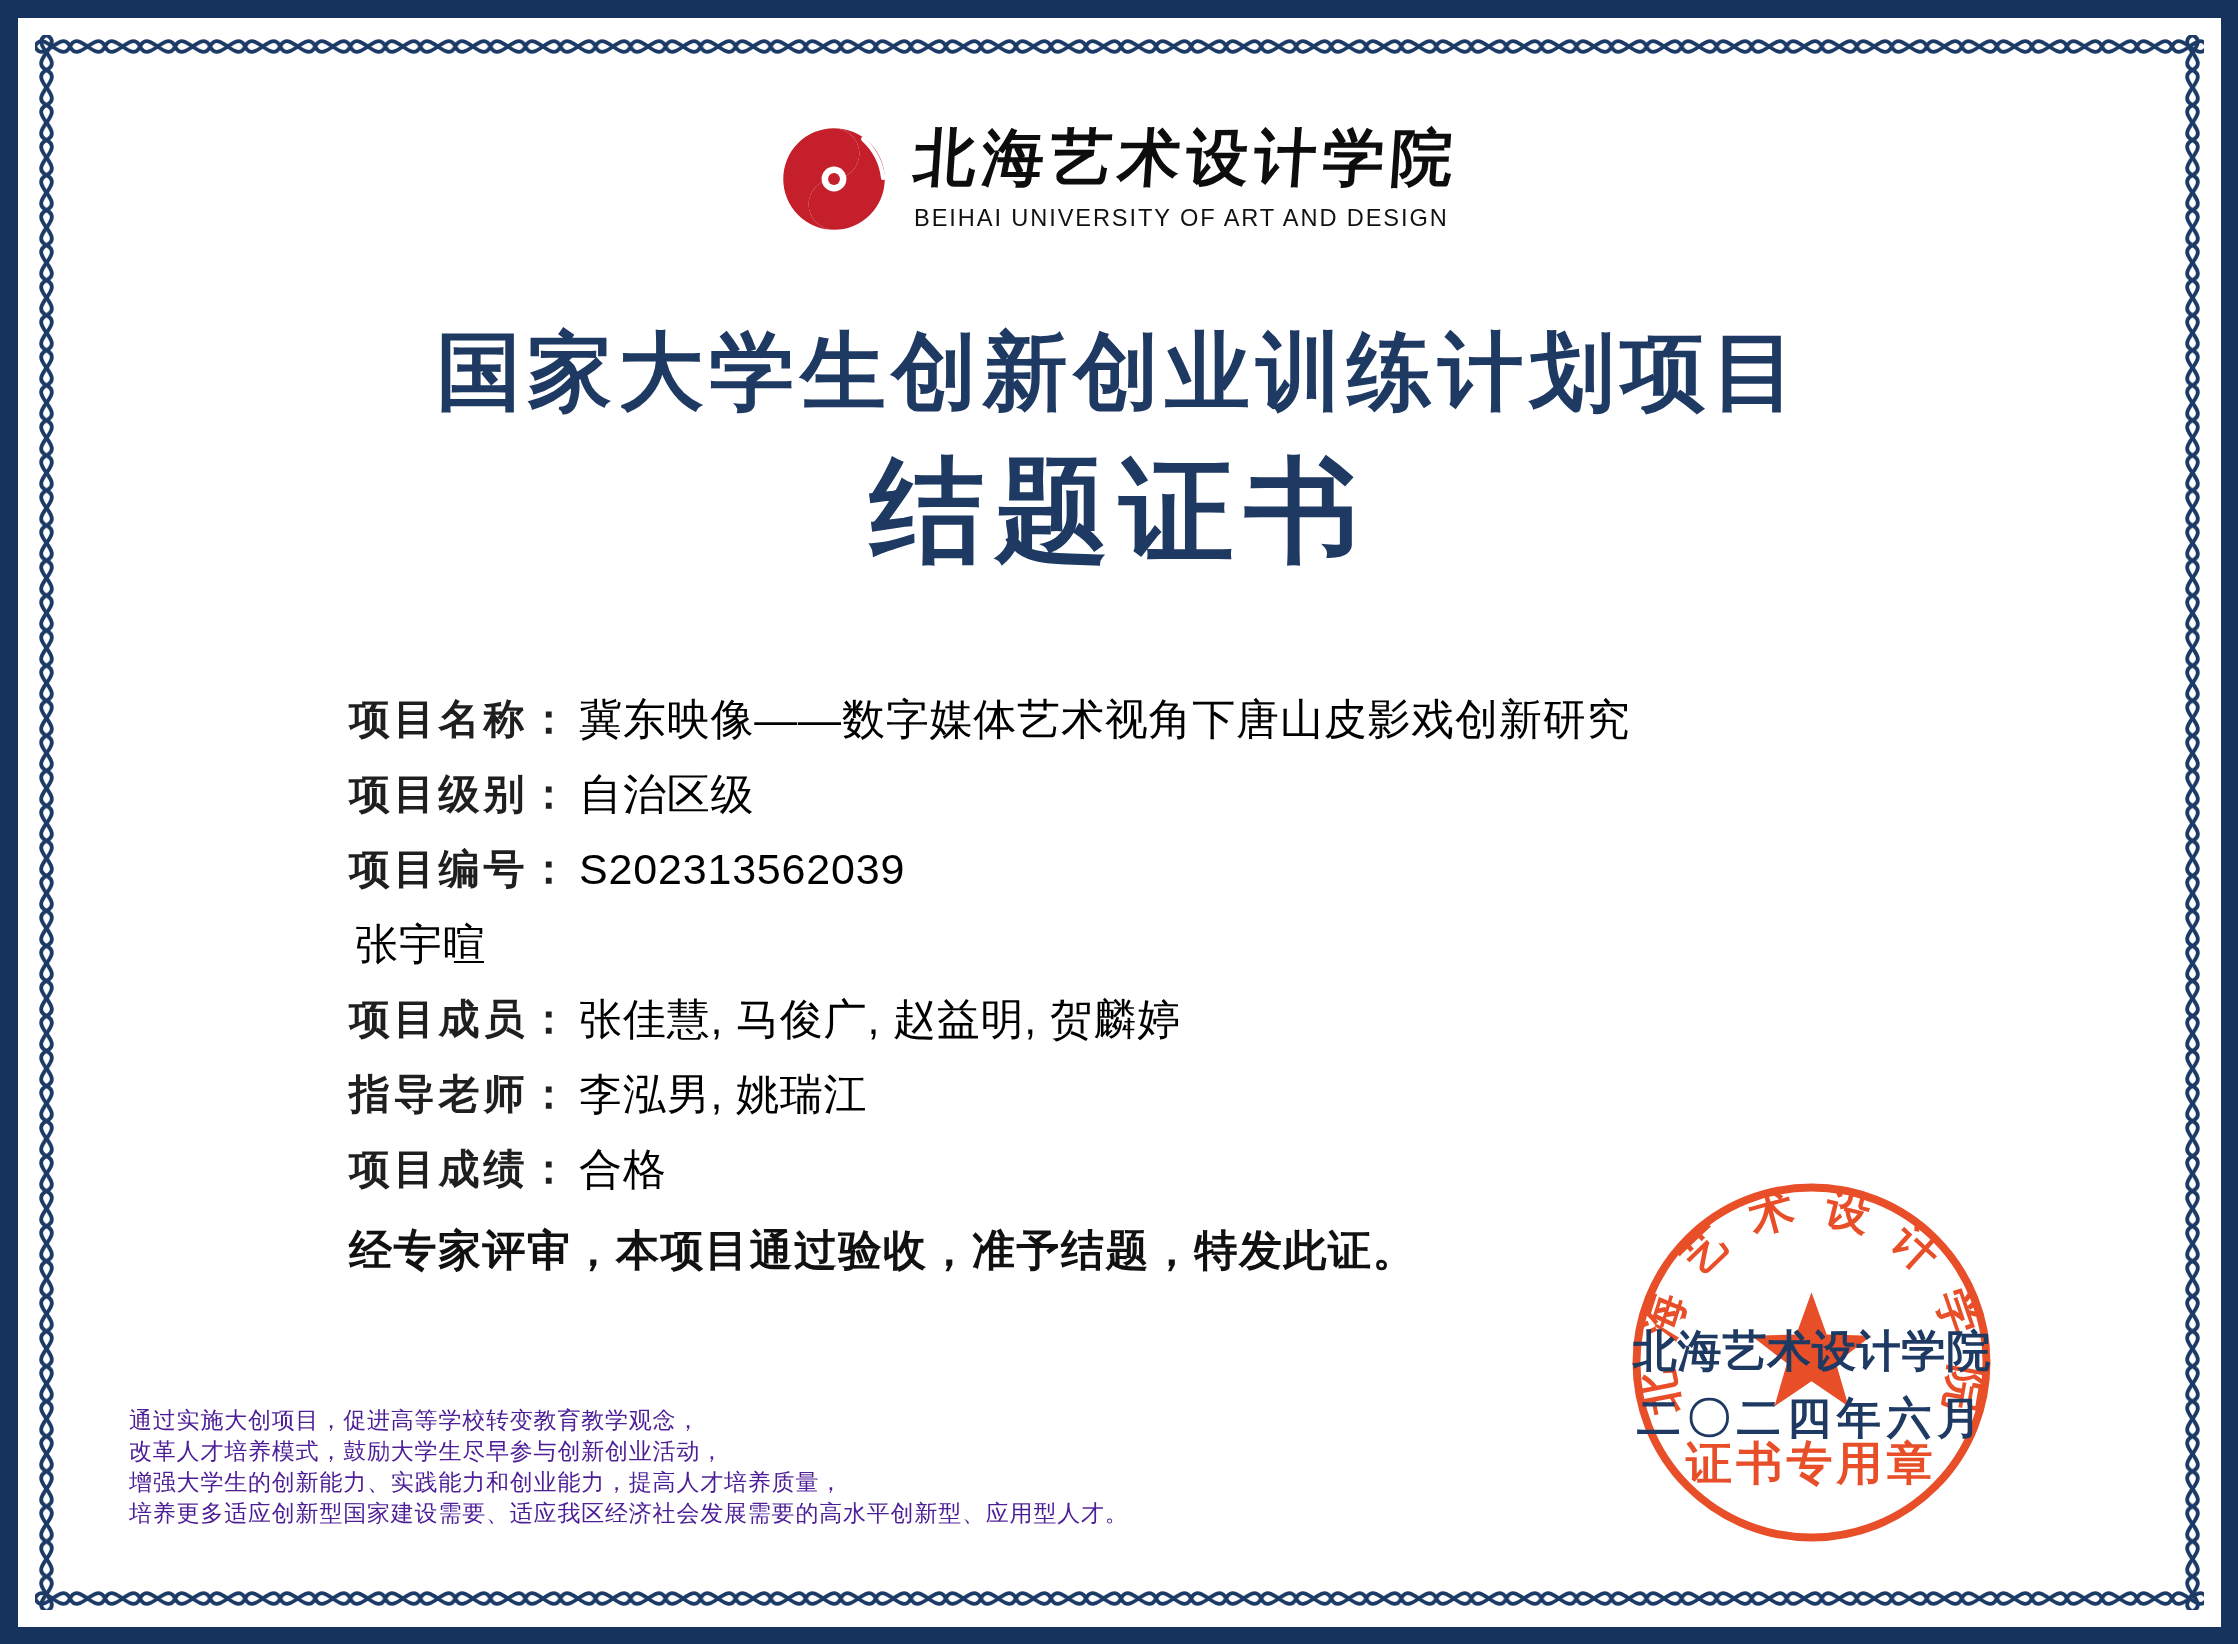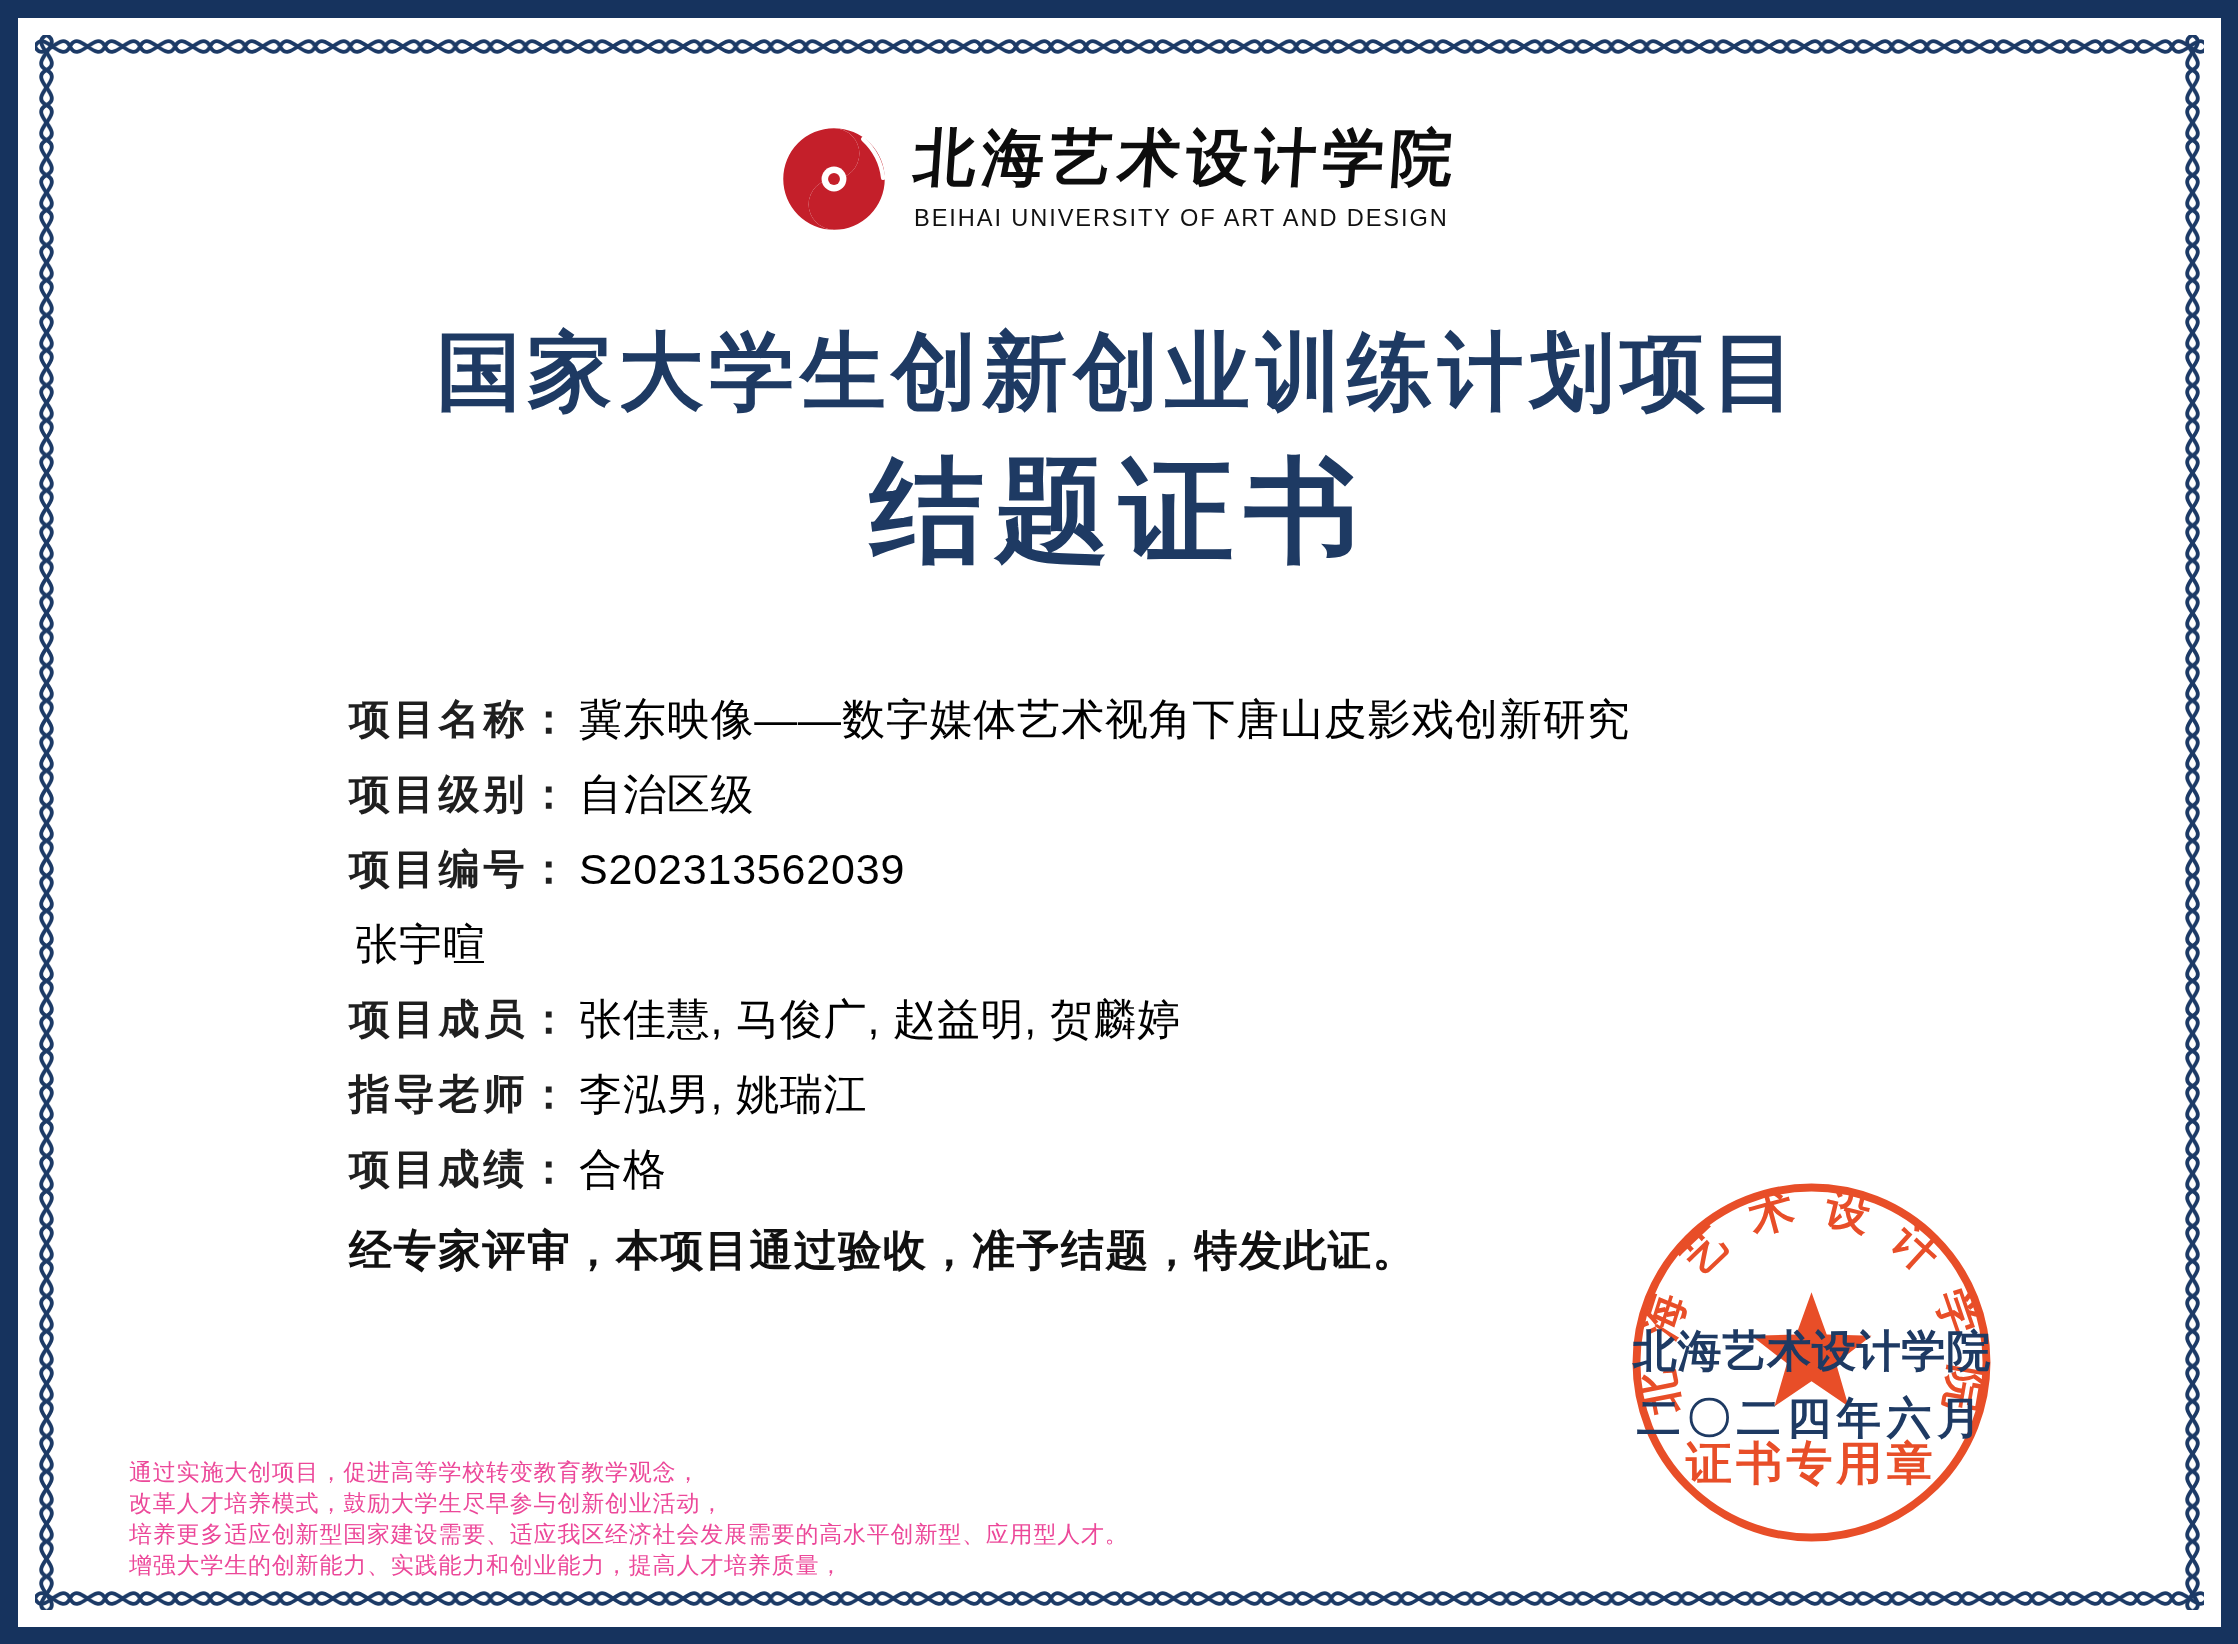--- a/index.html
+++ b/index.html
@@ -60,23 +60,23 @@
   .field-row{height:75px;display:flex;align-items:center;white-space:nowrap;}
   .field-label{font-size:41px;font-weight:700;color:#1f1f1f;letter-spacing:3.8px;}
   .field-value{font-size:43px;font-weight:400;color:#000;letter-spacing:0.8px;margin-left:6.1px;}
   .statement{
     margin-top:15.2px;font-size:43px;font-weight:600;color:#111;
     letter-spacing:1.5px;white-space:nowrap;
   }
 
   
   .footnote{
-    position:absolute;left:111px;top:1439px;
-    font-family:"Liberation Serif","DejaVu Serif",serif;
-    color:#ec4899;font-size:23px;line-height:31px;
+    position:absolute;left:111px;top:1387px;
+    font-family:"Liberation Serif","DejaVu Serif",serif;
+    color:#4c1d95;font-size:23px;line-height:31px;
     letter-spacing:0.8px;white-space:nowrap;
   }
 
   
   .stamp{position:absolute;left:1607px;top:1158px;width:373px;height:373px;}
   .stamp svg{display:block;width:100%;height:100%;}
   .stamp-overlay{
     position:absolute;left:1599px;width:390px;text-align:center;
     font-family:"Liberation Serif","DejaVu Serif",serif;
     color:#1e3a63;white-space:nowrap;
@@ -180,22 +180,22 @@
     <div class="field-row">
       <span class="field-label">项目成绩：</span>
       <span class="field-value">合格</span>
     </div>
     <div class="statement">经专家评审，本项目通过验收，准予结题，特发此证。</div>
   </div>
 
   <div class="footnote">
     <div>通过实施大创项目，促进高等学校转变教育教学观念，</div>
     <div>改革人才培养模式，鼓励大学生尽早参与创新创业活动，</div>
+    <div>增强大学生的创新能力、实践能力和创业能力，提高人才培养质量，</div>
     <div>培养更多适应创新型国家建设需要、适应我区经济社会发展需要的高水平创新型、应用型人才。</div>
-    <div>增强大学生的创新能力、实践能力和创业能力，提高人才培养质量，</div>
   </div>
 
   <div class="stamp">
     <svg viewBox="0 0 520 520">
       <circle cx="260" cy="260" r="244" fill="none" stroke="#e84e28" stroke-width="11"></circle>
       <path id="sealArc" d="M77,327 A195,195 0 1 1 443,327" fill="none"></path>
       <text font-family="Liberation Serif, DejaVu Serif, serif" font-size="62" font-weight="700" fill="#e84e28">
         <textPath href="#sealArc" startOffset="0" textLength="745" lengthAdjust="spacing">北海艺术设计学院</textPath>
       </text>
       <polygon fill="#e84e28" points="260,162 281.2,220.9 343.7,222.8 294.2,261.1 311.7,321.2 260,286 208.3,321.2 225.8,261.1 176.3,222.8 238.8,220.9"></polygon>

